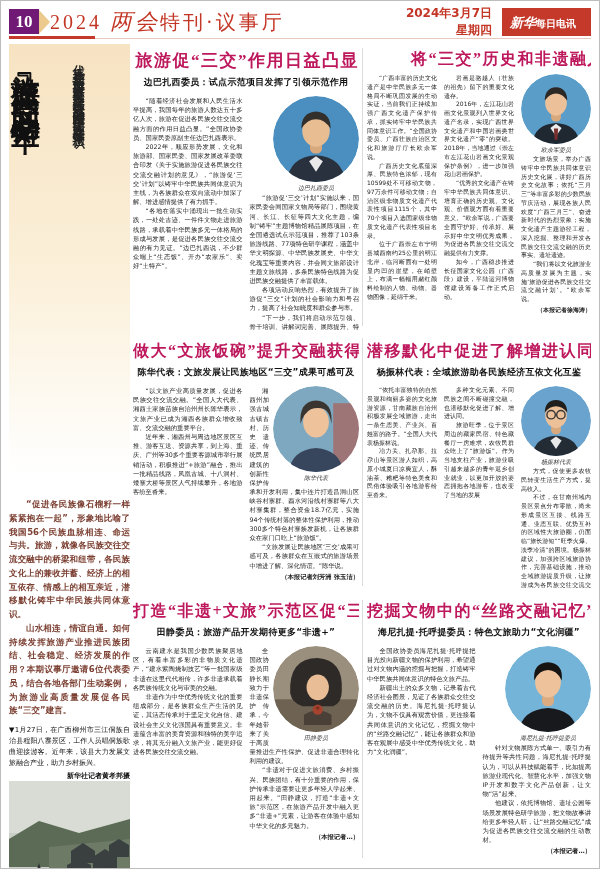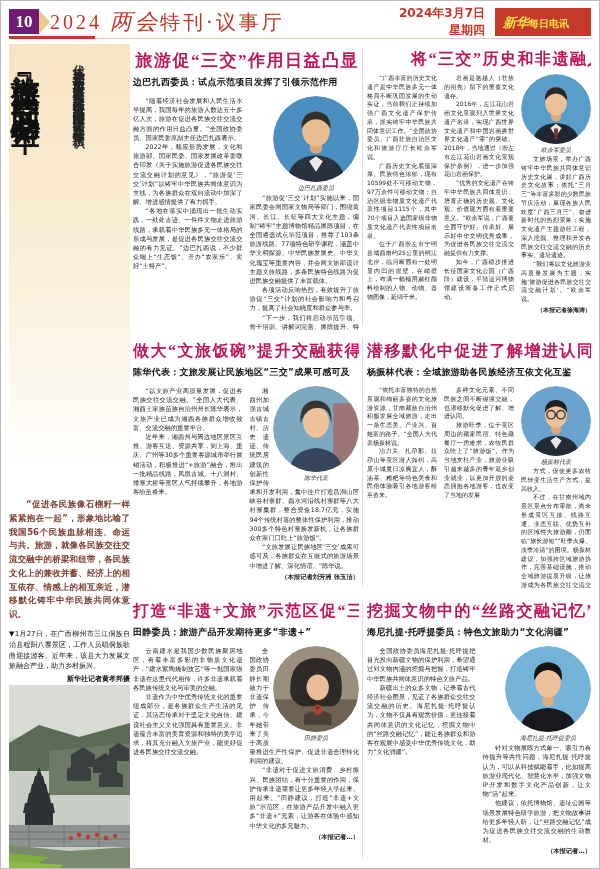--- a/index.html
+++ b/index.html
@@ -8,21 +8,21 @@
   
   .masthead{position:absolute;left:8px;top:7px;right:8px;height:27px;display:flex;align-items:center;}
   .pageno{width:30px;height:25px;background:#701a75;color:#fff;display:flex;align-items:center;justify-content:center;
           font:bold 17px "Liberation Serif",serif;}
   .chev{width:0;height:0;border-top:12.5px solid transparent;border-bottom:12.5px solid transparent;border-left:11px solid #ecca8e;}
   .mast-title{margin-left:0;color:#c33524;font-family:"Liberation Serif","DejaVu Serif",serif;
               font-weight:normal;font-size:20px;letter-spacing:3px;white-space:nowrap;}
   .mast-title .script{font-style:italic;font-size:22px;}
   .mast-spacer{flex:1;}
   .mast-date{color:#c33524;font-size:12px;line-height:1.35;text-align:right;margin-right:10px;font-weight:bold;}
-  .paper-logo{background:#c5392b;color:#fde047;padding:4px 22px 4px 8px;white-space:nowrap;}
+  .paper-logo{background:#c5392b;color:#ffffff;padding:4px 15px 4px 8px;white-space:nowrap;}
   .paper-logo .nx{font-style:italic;font-weight:bold;font-size:13px;font-family:"Liberation Serif",serif;}
   .paper-logo .rest{font-weight:bold;font-size:10px;}
   .mast-rule{position:absolute;left:8px;right:8px;top:37px;height:1px;background:#e8c7bc;}
   .mast-rule-left{position:absolute;left:8px;top:35px;width:86px;height:3px;background:#c5392b;}
 
   
   .sidebar{position:absolute;left:8px;top:43px;width:121px;height:816px;}
   .sb-banner{position:relative;height:430px;background:linear-gradient(180deg,#f7e3c2 0%,#fbf0da 55%,#ffffff 100%);}
   .vt-main{position:absolute;left:2px;top:8px;height:420px;writing-mode:vertical-rl;
            font-family:"Liberation Serif","DejaVu Serif",serif;font-weight:bold;font-size:29px;
@@ -34,21 +34,21 @@
   .sb-caption{margin-top:7px;font-size:7px;line-height:1.55;text-align:justify;color:#111;}
   .sb-caption .credit{font-weight:bold;float:right;}
   .sb-photo{margin-top:5px;width:121px;height:196px;display:block;}
 
   
   .main{position:absolute;left:132px;top:43px;width:458px;height:818px;}
   .vline{position:absolute;width:1px;background:#dcdcdc;}
   .article{position:absolute;overflow:hidden;}
   .headline{text-align:right;font-family:"Liberation Serif","DejaVu Serif",serif;font-weight:bold;
             font-size:17px;letter-spacing:1.5px;color:#be185d;margin:5px 0 4px;white-space:nowrap;}
-  .subhead{text-align:left;font-size:9px;font-weight:bold;color:#111;margin-bottom:7px;letter-spacing:0.3px;}
+  .subhead{text-align:center;font-size:9px;font-weight:bold;color:#111;margin-bottom:7px;letter-spacing:0.3px;}
   .abody{display:flex;gap:7px;font-size:6.3px;line-height:1.46;text-align:justify;color:#1c1c1c;}
   .abody .col{flex:1;min-width:0;}
   .abody p{margin:0;text-indent:2em;}
   .credit{font-weight:bold;text-align:right;text-indent:0 !important;margin-top:2px !important;}
   
   .portrait-r{float:right;width:86px;margin:0 0 2px 4px;text-align:center;}
   
   .portrait-f{width:100%;margin:0 0 2px;text-align:center;}
   .avatar{width:100%;height:auto;display:block;border-radius:50%;}
   .pcaption{font-size:6px;font-style:italic;color:#333;margin-top:2px;line-height:1.2;}
@@ -72,20 +72,21 @@
   <div class="mast-rule"></div>
   <div class="mast-rule-left"></div>
 
   <div class="sidebar">
     <div class="sb-banner">
       <div class="vt-main">旅游促『三交』同心助『铸牢』</div>
       <div class="vt-sub">代表委员谈旅游促进各民族交往交流交融铸牢中华民族共同体意识</div>
     </div>
     <div class="sb-intro">
         <p>“促进各民族像石榴籽一样紧紧抱在一起”，形象地比喻了我国56个民族血脉相连、命运与共。旅游，就像各民族交往交流交融中的桥梁和纽带，各民族文化上的兼收并蓄、经济上的相互依存、情感上的相互亲近，潜移默化铸牢中华民族共同体意识。</p>
+        <p>山水相连，情谊自通。如何持续发挥旅游产业推进民族团结、社会稳定、经济发展的作用？本期议事厅邀请6位代表委员，结合各地各部门生动案例，为旅游业高质量发展促各民族“三交”建言。</p>
       </div>
     <div class="sb-caption">
       <span>▼1月27日，在广西柳州市三江侗族自治县程阳八寨景区，工作人员唱侗族歌曲迎接游客。近年来，该县大力发展文旅融合产业，助力乡村振兴。</span>
       <span class="credit">新华社记者黄孝邦摄</span>
     </div>
     <svg class="sb-photo" viewBox="0 0 121 196" aria-hidden="true">
       <rect width="121" height="196" fill="#c9cfc6"></rect>
       <rect width="121" height="52" fill="#d8dcd4"></rect>
       <polygon points="0,58 30,40 70,52 121,38 121,86 0,86" fill="#5c6b55"></polygon>
       <polygon points="40,66 121,58 121,110 40,110" fill="#6d7a66"></polygon>

